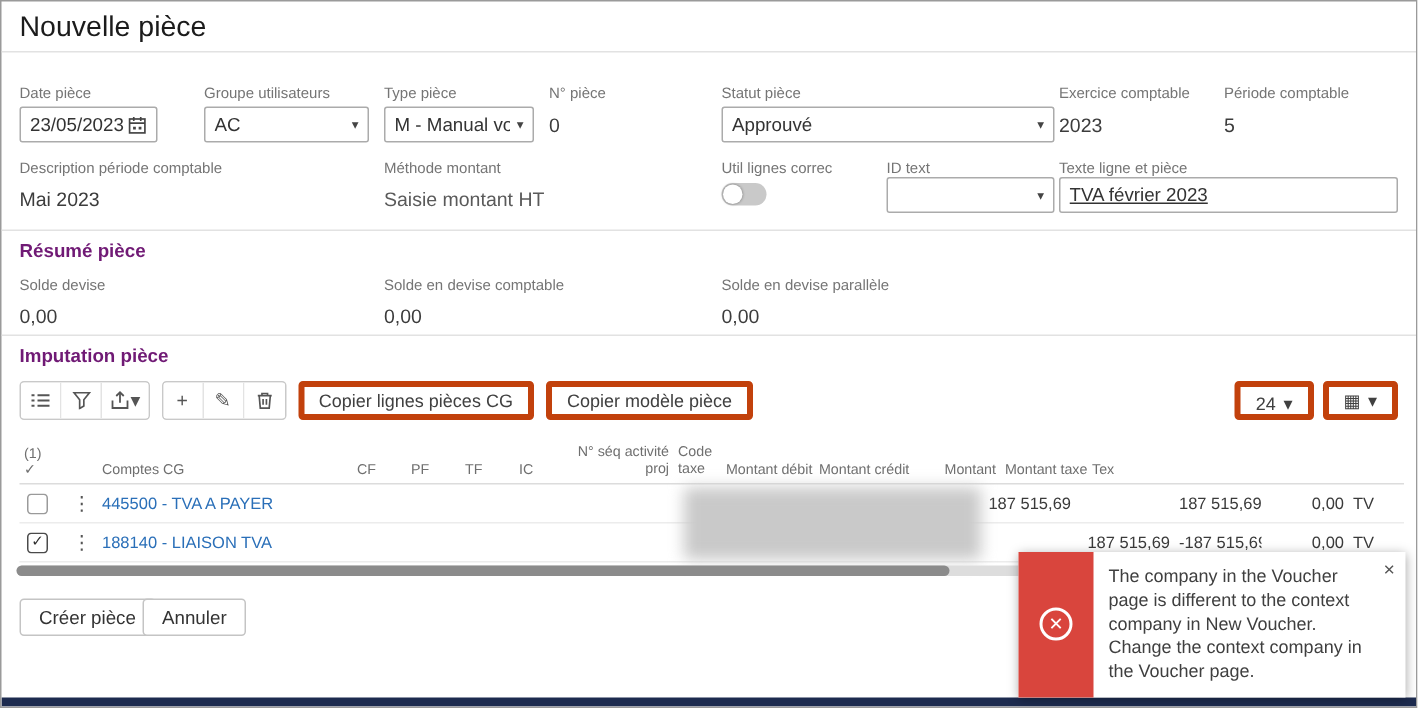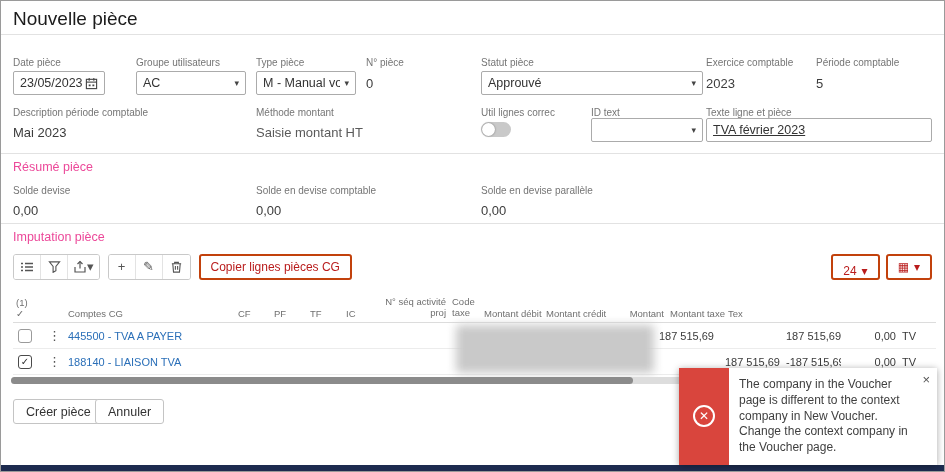--- a/index.html
+++ b/index.html
@@ -2,37 +2,37 @@
 <html><head>
 <meta charset="utf-8">
 <style>
   *{box-sizing:border-box;margin:0;padding:0}
   body{margin:0;background:#e9e9e9;font-family:"Liberation Sans","DejaVu Sans",sans-serif}
   .app{position:relative;width:945px;height:472px;background:#ffffff;border:1px solid #9a9a9a;overflow:hidden}
   .page-title{position:absolute;left:12px;top:7px;font-size:19px;font-weight:normal;color:#1b1b1b}
   .hr{position:absolute;left:0;right:0;height:1px;background:#e2e2e2}
   .lbl{position:absolute;font-size:10px;color:#757575;white-space:nowrap}
   .val{position:absolute;font-size:13px;color:#3c3c3c;white-space:nowrap}
-  .sec{position:absolute;font-size:12.5px;font-weight:normal;color:#ec4899}
+  .sec{position:absolute;font-size:12.5px;font-weight:bold;color:#701a75}
   .ctl{position:absolute;height:24px;border:1px solid #ababab;border-radius:2px;background:#fff;
        font-size:12.5px;color:#333;display:flex;align-items:center;padding:0 6px;cursor:pointer}
   .ctl .txt{overflow:hidden;white-space:nowrap;flex:1}
   .ctl .chev{margin-left:4px;font-size:9px;color:#444;flex:none}
   .ctl .cicon{margin-left:auto;display:flex;align-items:center;flex:none}
   .ctl-input{position:absolute;height:24px;border:1px solid #ababab;border-radius:2px;background:#fff;
        font-family:"Liberation Sans","DejaVu Sans",sans-serif;font-size:12.5px;color:#333;padding:0 6px}
   .toggle{position:absolute;width:30px;height:15px;background:#c9c9c9;border-radius:8px;cursor:pointer}
   .toggle .knob{position:absolute;left:1px;top:1px;width:13px;height:13px;border-radius:50%;background:#fff;
        box-shadow:0 0 2px rgba(0,0,0,.45)}
   .toolbar{position:absolute;left:12px;right:12px;top:252px;height:27px;display:flex;align-items:center;gap:8px}
   .icon-group{display:flex;height:26px;border:1px solid #c9c9c9;border-radius:3px;overflow:hidden;background:#fff}
   .icon-btn{min-width:27px;height:100%;display:flex;align-items:center;justify-content:center;background:#fff;
        border:none;border-right:1px solid #e3e3e3;color:#555;font-size:13px;cursor:pointer;padding:0 5px}
   .icon-btn:last-child{border-right:none}
-  .txt-btn{height:26px;border:2px solid #c2410c;border-radius:3px;background:#fff;font-size:12px;color:#b91c1c;
+  .txt-btn{height:26px;border:4px solid #c2410c;border-radius:3px;background:#fff;font-size:12px;color:#404040;
        padding:0 10px;cursor:pointer;white-space:nowrap}
   .tb-right{margin-left:auto;display:flex;gap:6px}
   .grid{position:absolute;left:12px;top:288px;width:923px}
   .g-head{display:flex;align-items:flex-end;height:34px;border-bottom:1px solid #dcdcdc;
        font-size:9.5px;color:#6f6f6f;padding-bottom:3px}
   .g-row{display:flex;align-items:center;height:26px;border-bottom:1px solid #ececec;font-size:11px;color:#3a3a3a}
   .gc{padding:0 3px;overflow:hidden;white-space:nowrap;flex:none}
   .wrap{white-space:normal;line-height:1.15}
   .num{text-align:right}
   .link{color:#2a6fb8;cursor:pointer}
@@ -185,20 +185,21 @@
           <svg width="13" height="14" viewBox="0 0 14 14" fill="none" stroke="#555" stroke-width="1.2">
             <path d="M2 3.5h10"></path>
               <path d="M5 3.5V2h4v1.5"></path>
               <path d="M3 3.5l.8 9h6.4l.8-9"></path>
               <path d="M5.8 6v4M8.2 6v4"></path>
           </svg>
         </span>
       </button>
     </div>
     <button class="txt-btn">Copier lignes pièces CG</button>
+    <button class="txt-btn">Copier modèle pièce</button>
     <div class="tb-right">
       <button class="txt-btn" style="display:flex;align-items:flex-end;gap:5px">
         <span>24</span>
         <span class="chev">▾</span>
       </button>
       <button class="txt-btn" style="display:flex;align-items:center;gap:5px">
         <span>▦</span>
         <span class="chev">▾</span>
       </button>
     </div>

